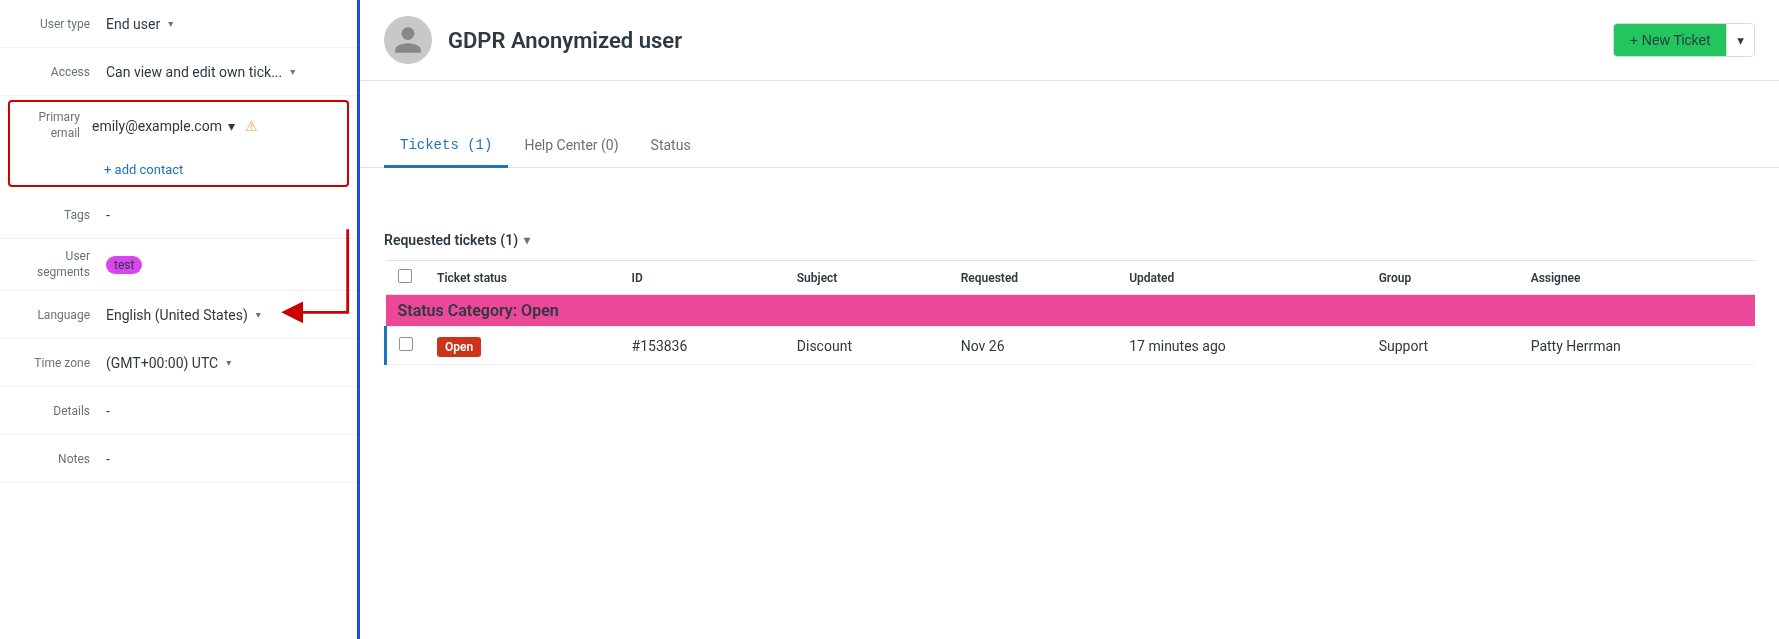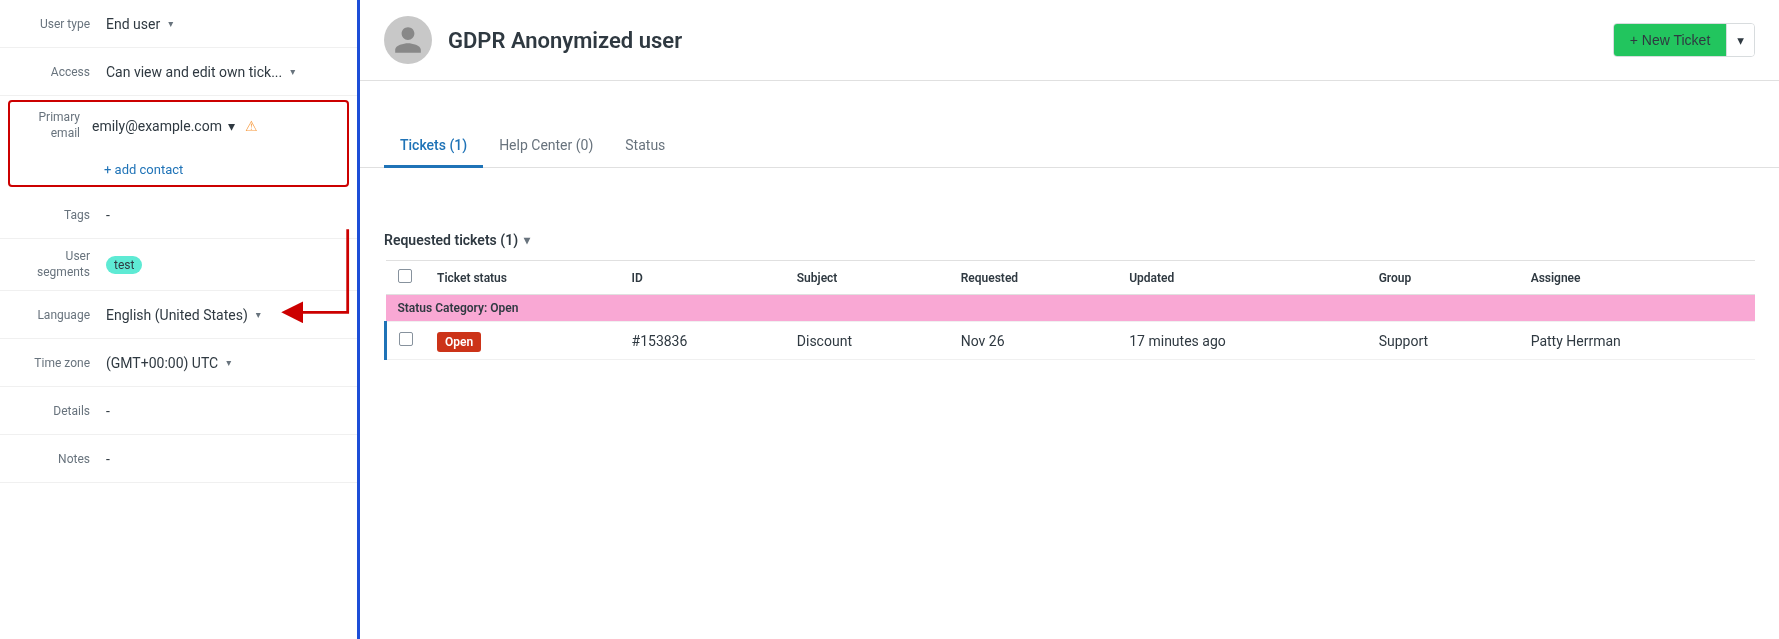--- a/index.html
+++ b/index.html
@@ -89,21 +89,21 @@
 
     .add-contact {
       color: #1f73b7;
       font-size: 13px;
       margin-top: 21px;
       margin-left: 82px;
       cursor: pointer;
     }
 
     .tag-pill {
-      background: #5eead4;
+      background: #d946ef;
       border-radius: 10px;
       padding: 2px 8px;
       font-size: 12px;
       color: #2f3941;
     }
 
     
     .main-panel {
       flex: 1;
       display: flex;
@@ -185,20 +185,21 @@
       color: #68737d;
       cursor: pointer;
       border-bottom: 3px solid transparent;
       margin-bottom: -1px;
     }
 
     .tab.active {
       color: #1f73b7;
       border-bottom-color: #1f73b7;
       font-weight: 500;
+      font-family: Liberation Mono, monospace;
     }
 
     
     .content-area {
       flex: 1;
       overflow-y: auto;
       padding: 20px 24px;
     }
 
     .section-header {
@@ -234,23 +235,23 @@
 
     .tickets-table td {
       padding: 10px 12px;
       font-size: 14px;
       color: #2f3941;
       border-bottom: 1px solid #f0f0f0;
     }
 
     .status-category-row td {
       padding: 6px 12px;
-      font-size: 12px;
-      color: #68737d;
-      background: #f9a8d4;
+      font-size: 16px;
+      color: #68737d;
+      background: #ec4899;
     }
 
     .status-category-row td span {
       font-weight: 600;
       color: #2f3941;
     }
 
     .open-badge {
       background: #cc3318;
       color: #fff;

